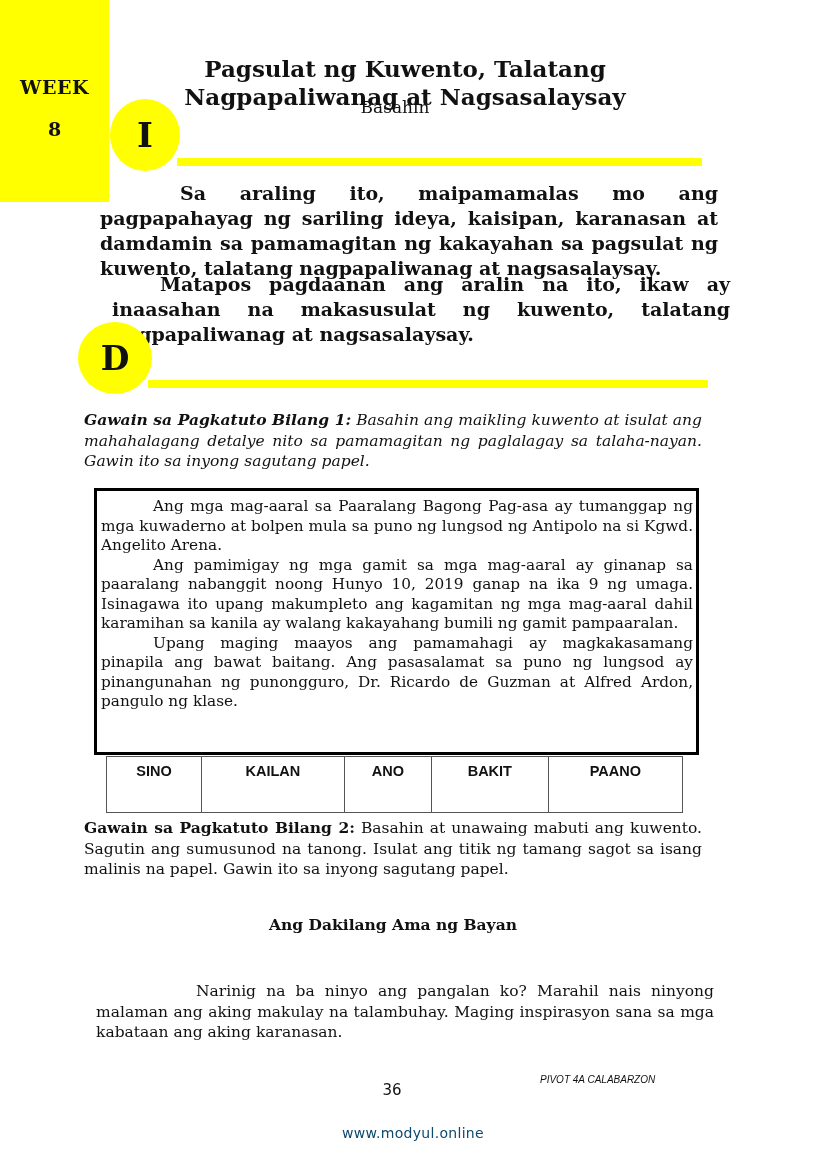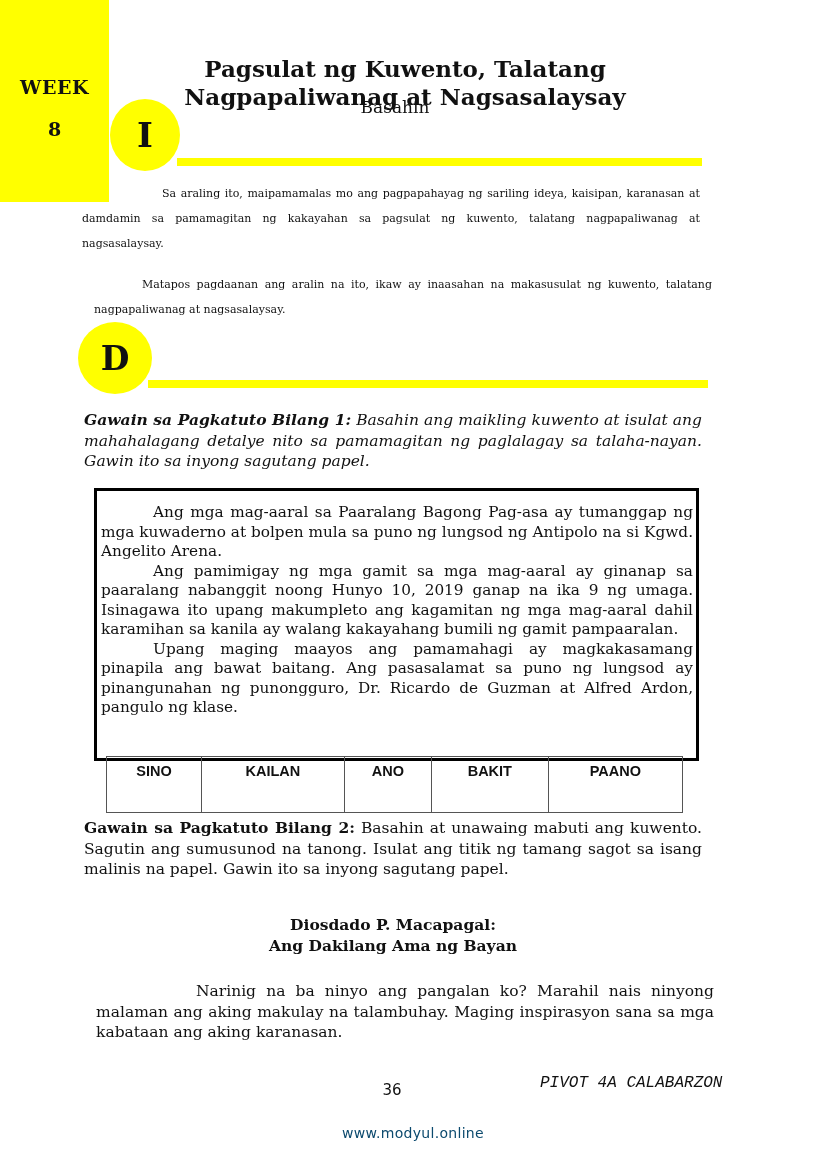--- a/index.html
+++ b/index.html
@@ -30,49 +30,49 @@
     background: #ffff00; border-radius: 50%;
     display: flex; align-items: center; justify-content: center;
     font-weight: bold; font-family: "DejaVu Serif", serif;
   }
   .circle-i { left: 110px; top: 99px; width: 70px; height: 72px; font-size: 34px; }
   .circle-d { left: 78px; top: 322px; width: 74px; height: 72px; font-size: 33px; }
   .bar { background: #ffff00; height: 8px; }
   .bar-i { left: 177px; top: 158px; width: 525px; }
   .bar-d { left: 148px; top: 380px; width: 560px; }
   .para {
-    left: 82px; width: 618px; font-size: 11px; line-height: 25px; text-align: justify;
+    left: 100px; width: 618px; font-size: 19px; line-height: 25px; text-align: justify; font-weight: bold;
   }
   .indent1 { text-indent: 80px; }
   .indent2 { text-indent: 48px; }
   .indent3 { text-indent: 100px; }
   .task {
     left: 84px; width: 618px; font-size: 15.5px; line-height: 20.5px; text-align: justify;
   }
   .task b { font-weight: bold; }
   .story-box {
     left: 94px; top: 488px; width: 592px; height: 255px;
-    border: 3px solid #000; padding: 12px 3px 0 4px; box-sizing: content-box;
+    border: 3px solid #000; padding: 6px 3px 0 4px; box-sizing: content-box;
   }
   .story-box p {
     margin: 0; font-size: 15.3px; line-height: 19.5px; text-align: justify; text-indent: 52px;
   }
   table.answers {
     border-collapse: collapse; position: absolute; left: 106px; top: 756px; width: 577px;
   }
   table.answers th {
     border: 1px solid #555; height: 48px; vertical-align: top; padding-top: 6px;
     font-size: 14.5px; font-weight: bold; font-family: Liberation Sans, sans-serif;
   }
   .story-title {
     left: 84px; top: 914px; width: 618px; text-align: center;
     font-weight: bold; font-size: 15.5px; line-height: 21px;
   }
   .page-num { left: 370px; top: 1081px; width: 44px; text-align: center; font-family: "DejaVu Sans", sans-serif; font-size: 15px; }
-  .footer-right { left: 540px; top: 1074px; font-family: Liberation Mono, monospace; font-style: italic; font-size: 16px; }
+  .footer-right { left: 540px; top: 1074px; font-family: Liberation Sans, sans-serif; font-style: italic; font-size: 10px; }
   .watermark { left: 300px; top: 1125px; width: 226px; text-align: center; font-family: "DejaVu Sans", sans-serif; font-size: 14px; color: #0c4a6e; letter-spacing: 0.3px; }
 </style>
 </head>
 <body>
 
 <div class="abs week-block"></div>
 <div class="abs week-label">WEEK</div>
 <div class="abs week-num">8</div>
 
 <div class="abs title">
@@ -114,21 +114,20 @@
     <th>PAANO</th>
   </tr>
 </tbody>
   </table>
 
 <p class="abs task" style="top:818px; margin:0;">
   <b>Gawain sa Pagkatuto Bilang 2:</b><span> Basahin at unawaing mabuti ang kuwento. Sagutin ang sumusunod na tanong. Isulat ang titik ng tamang sagot sa isang malinis na papel. Gawin ito sa inyong sagutang papel.</span>
 </p>
 
 <div class="abs story-title">
-  <div>Diosdado P. Macapagal:</div>
   <div>Ang Dakilang Ama ng Bayan</div>
 </div>
 
 <p class="abs task indent3" style="top:969px; margin:12px;">Narinig na ba ninyo ang pangalan ko? Marahil nais ninyong malaman ang aking makulay na talambuhay. Maging inspirasyon sana sa mga kabataan ang aking karanasan.</p>
 
 <div class="abs page-num">36</div>
 <div class="abs footer-right">PIVOT 4A CALABARZON</div>
 <div class="abs watermark">www.modyul.online</div>
 
 </body></html>

